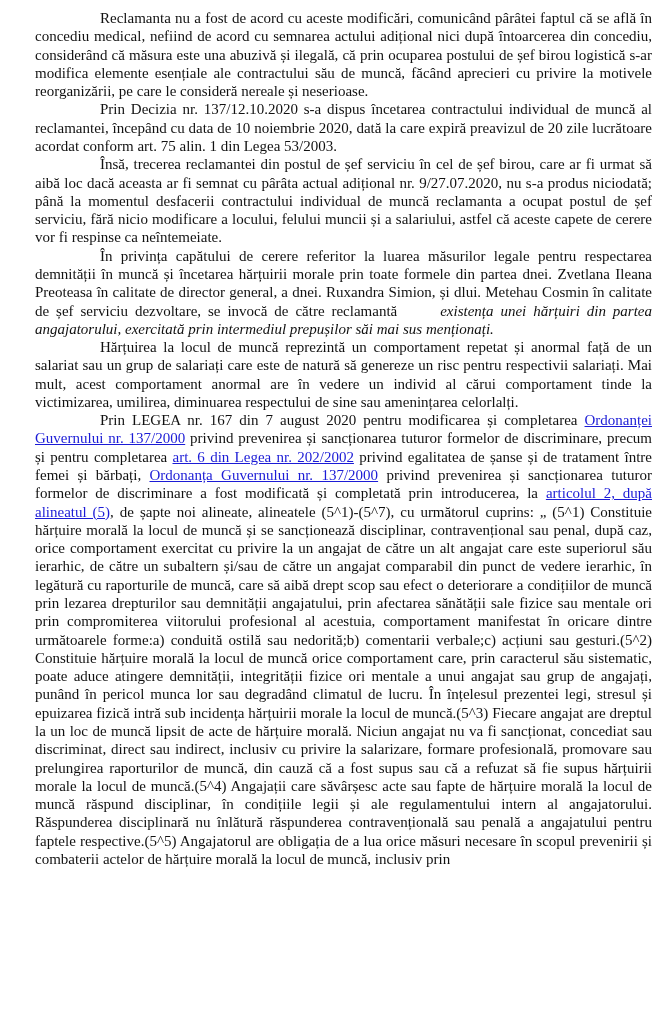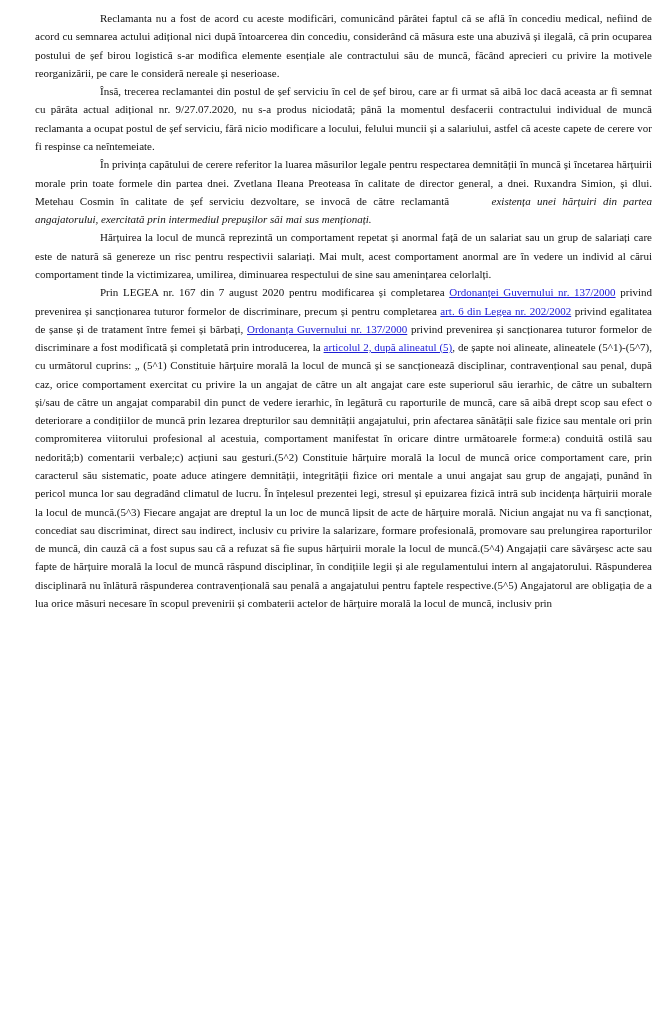--- a/index.html
+++ b/index.html
@@ -3,29 +3,30 @@
 <meta charset="utf-8">
 <style>
   html, body { margin: 0; padding: 0; background: #ffffff; }
   body {
     width: 667px; height: 1024px; overflow: hidden;
     font-family: "Liberation Serif", "DejaVu Serif", serif;
     color: #111111;
   }
   .page {
     position: absolute; left: 35px; top: 9px; width: 617px;
-    font-size: 11px; line-height: 18.28px;
+    font-size: 15px; line-height: 18.28px;
     text-align: justify;
   }
   .para { margin: 0; text-indent: 65px; }
   a.lnk { color: #1a0dab; color: #1b1bd6; text-decoration: underline; }
   em { font-style: italic; margin-left: 36px; }
 </style>
 </head>
 <body>
 
 <div class="page">
   <p class="para">Reclamanta nu a fost de acord cu aceste modificări, comunicând pârâtei faptul că se află în concediu medical, nefiind de acord cu semnarea actului adițional nici după întoarcerea din concediu, considerând că măsura este una abuzivă și ilegală, că prin ocuparea postului de șef birou logistică s-ar modifica elemente esențiale ale contractului său de muncă, făcând aprecieri cu privire la motivele reorganizării, pe care le consideră nereale și neserioase.</p>
+  <p class="para">Prin Decizia nr. 137/12.10.2020 s-a dispus încetarea contractului individual de muncă al reclamantei, începând cu data de 10 noiembrie 2020, dată la care expiră preavizul de 20 zile lucrătoare acordat conform art. 75 alin. 1 din Legea 53/2003.</p>
   <p class="para">Însă, trecerea reclamantei din postul de șef serviciu în cel de șef birou, care ar fi urmat să aibă loc dacă aceasta ar fi semnat cu pârâta actual adițional nr. 9/27.07.2020, nu s-a produs niciodată; până la momentul desfacerii contractului individual de muncă reclamanta a ocupat postul de șef serviciu, fără nicio modificare a locului, felului muncii și a salariului, astfel că aceste capete de cerere vor fi respinse ca neîntemeiate.</p>
   <p class="para"><span>În privința capătului de cerere referitor la luarea măsurilor legale pentru respectarea demnității în muncă și încetarea hărțuirii morale prin toate formele din partea dnei. Zvetlana Ileana Preoteasa în calitate de director general, a dnei. Ruxandra Simion, și dlui. Metehau Cosmin în calitate de șef serviciu dezvoltare, se invocă de către reclamantă </span><em>existența unei hărțuiri din partea angajatorului, exercitată prin intermediul prepușilor săi mai sus menționați.</em></p>
   <p class="para">Hărțuirea la locul de muncă reprezintă un comportament repetat și anormal față de un salariat sau un grup de salariați care este de natură să genereze un risc pentru respectivii salariați. Mai mult, acest comportament anormal are în vedere un individ al cărui comportament tinde la victimizarea, umilirea, diminuarea respectului de sine sau amenințarea celorlalți.</p>
   <p class="para"><span>Prin LEGEA  nr. 167 din 7 august 2020 pentru modificarea și completarea </span><a class="lnk" href="#">Ordonanței Guvernului nr. 137/2000</a><span> privind prevenirea și sancționarea tuturor formelor de discriminare, precum și pentru completarea </span><a class="lnk" href="#">art. 6 din Legea nr. 202/2002</a><span> privind egalitatea de șanse și de tratament între femei și bărbați, </span><a class="lnk" href="#">Ordonanța Guvernului nr. 137/2000</a><span> privind prevenirea și sancționarea tuturor formelor de discriminare a fost modificată și completată prin introducerea, la </span><a class="lnk" href="#">articolul 2, după alineatul (5)</a><span>, de șapte noi alineate, alineatele (5^1)-(5^7), cu următorul cuprins: „ (5^1) Constituie hărțuire morală la locul de muncă și se sancționează disciplinar, contravențional sau penal, după caz, orice comportament exercitat cu privire la un angajat de către un alt angajat care este superiorul său ierarhic, de către un subaltern și/sau de către un angajat comparabil din punct de vedere ierarhic, în legătură cu raporturile de muncă, care să aibă drept scop sau efect o deteriorare a condițiilor de muncă prin lezarea drepturilor sau demnității angajatului, prin afectarea sănătății sale fizice sau mentale ori prin compromiterea viitorului profesional al acestuia, comportament manifestat în oricare dintre următoarele forme:a) conduită ostilă sau nedorită;b) comentarii verbale;c) acțiuni sau gesturi.(5^2) Constituie hărțuire morală la locul de muncă orice comportament care, prin caracterul său sistematic, poate aduce atingere demnității, integrității fizice ori mentale a unui angajat sau grup de angajați, punând în pericol munca lor sau degradând climatul de lucru. În înțelesul prezentei legi, stresul și epuizarea fizică intră sub incidența hărțuirii morale la locul de muncă.(5^3) Fiecare angajat are dreptul la un loc de muncă lipsit de acte de hărțuire morală. Niciun angajat nu va fi sancționat, concediat sau discriminat, direct sau indirect, inclusiv cu privire la salarizare, formare profesională, promovare sau prelungirea raporturilor de muncă, din cauză că a fost supus sau că a refuzat să fie supus hărțuirii morale la locul de muncă.(5^4) Angajații care săvârșesc acte sau fapte de hărțuire morală la locul de muncă răspund disciplinar, în condițiile legii și ale regulamentului intern al angajatorului. Răspunderea disciplinară nu înlătură răspunderea contravențională sau penală a angajatului pentru faptele respective.(5^5) Angajatorul are obligația de a lua orice măsuri necesare în scopul prevenirii și combaterii actelor de hărțuire morală la locul de muncă, inclusiv prin</span></p>
 </div>
 
 </body></html>

